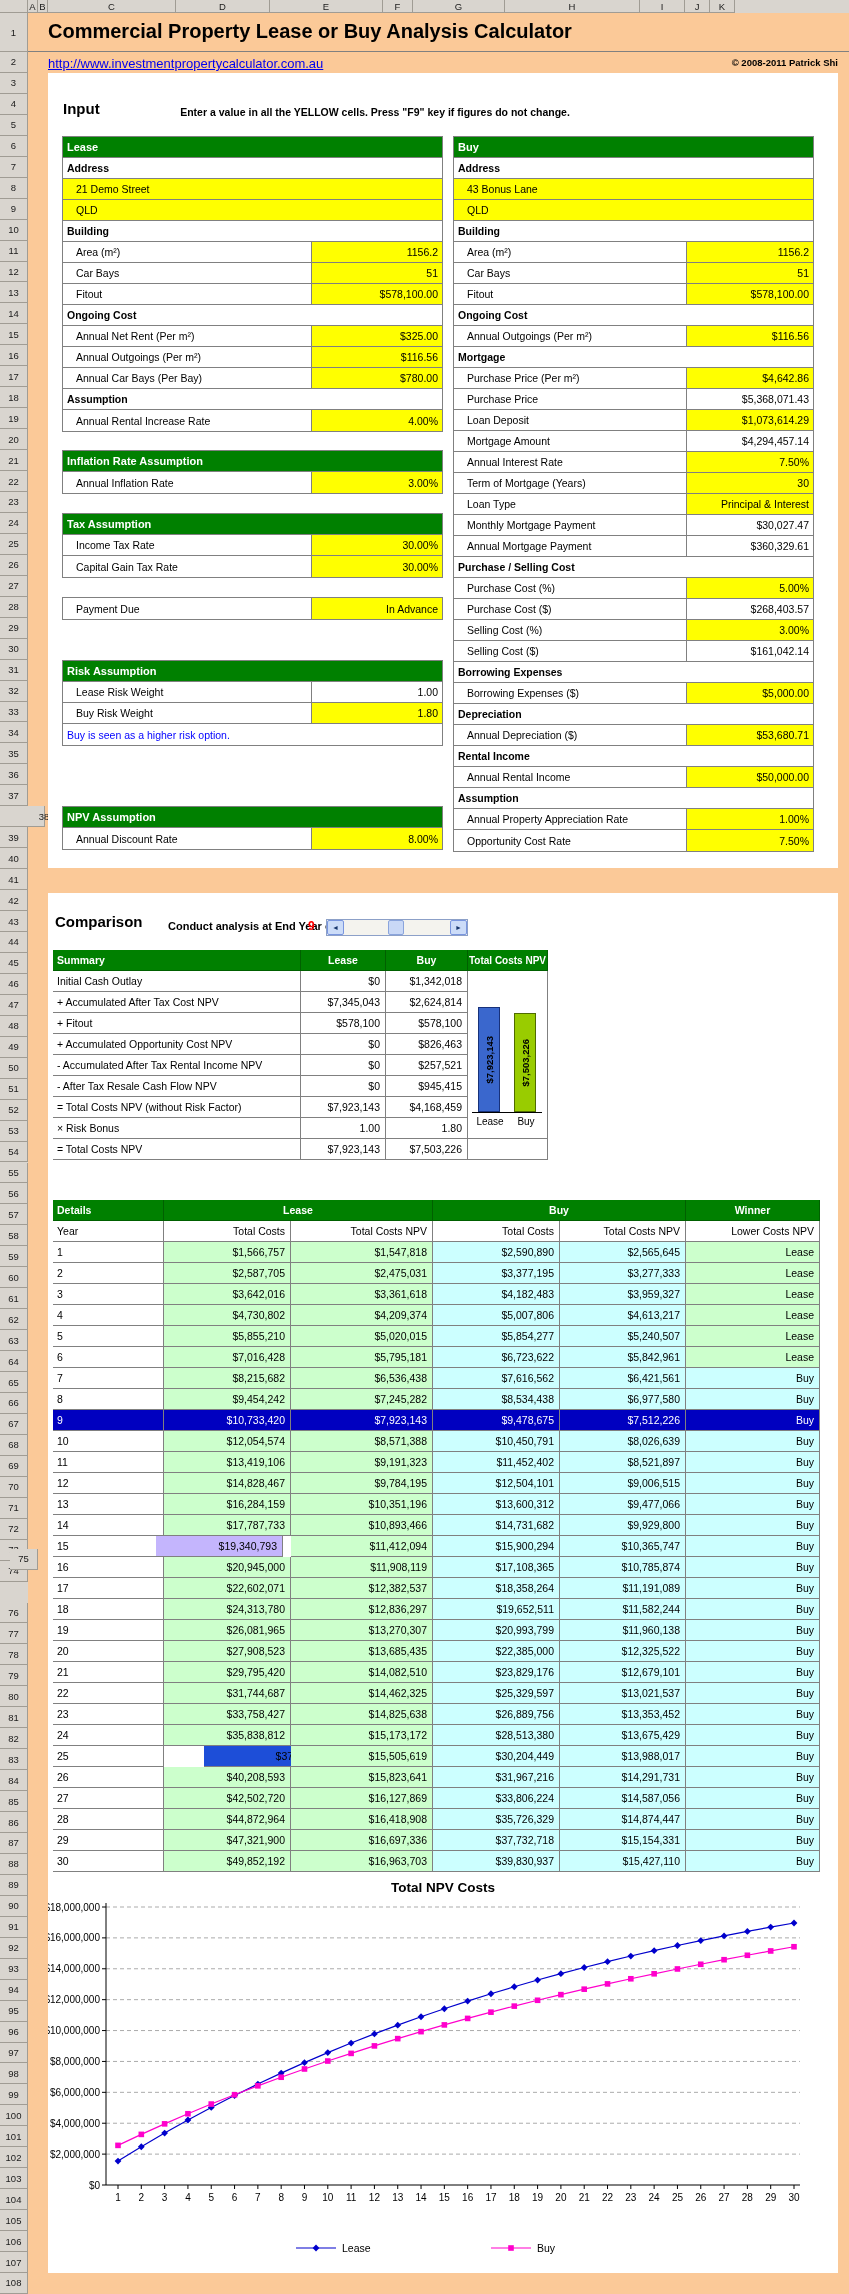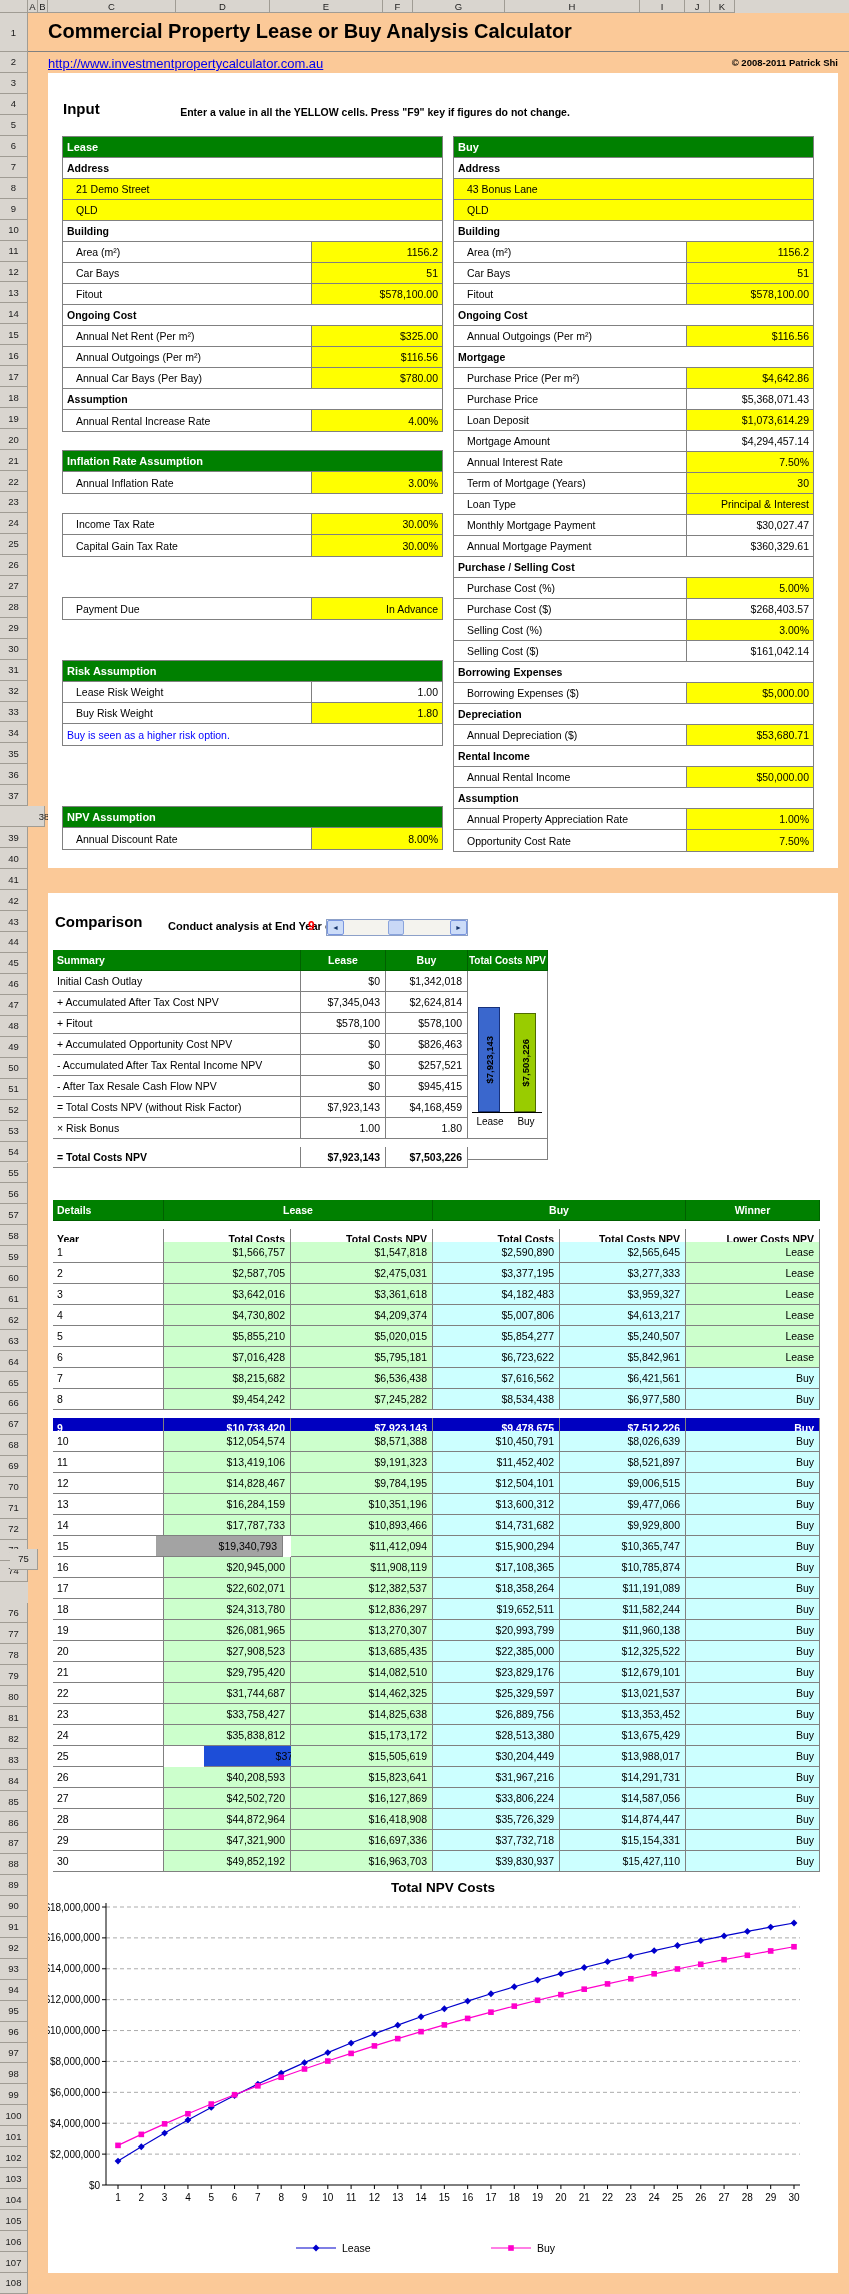--- a/index.html
+++ b/index.html
@@ -37,21 +37,21 @@
           display:flex;align-items:center;justify-content:center;font-size:7px;color:#16356B;border-radius:2px;}
   .sb-track{flex:1;position:relative;}
   .sb-thumb{position:absolute;left:44px;top:0;width:16px;height:15px;background:#C9D8F6;border:1px solid #8AA4DC;border-radius:2px;box-sizing:border-box;}
   .chartTitle{left:48px;top:1880px;width:790px;text-align:center;font-size:13.5px;font-weight:bold;}
   .vtext{writing-mode:vertical-rl;transform:rotate(180deg);font-size:9.5px;font-weight:bold;color:#000;}
   .cell{position:absolute;box-sizing:border-box;display:flex;align-items:center;font-size:10.5px;
         border-right:1px solid #808080;border-bottom:1px solid #808080;}
   .cell.right{justify-content:flex-end;padding-right:5px;}
   .cell.left{padding-left:4px;}
   .cell.center{justify-content:center;}
-  .bold{font-weight:bold;margin-top:8px;}
+  .bold{font-weight:normal;}
 </style>
 </head>
 <body>
 
 <div class="abs strip" style="left:0;top:0;width:849px;height:13px;"></div>
 <div class="abs hdrcell" style="left:0;top:0;width:28px;height:13px;"></div>
 <div id="colHeaders" class="abs" style="left:0;top:0;width:849px;height:13px;">
     <div class="hdrcell abs" style="left:28px;top:0;width:10px;height:13px;">A</div>
     <div class="hdrcell abs" style="left:38px;top:0;width:10px;height:13px;">B</div>
     <div class="hdrcell abs" style="left:48px;top:0;width:128px;height:13px;">C</div>
@@ -380,20 +380,23 @@
     <div class="itable abs" style="left:62px;top:450px;width:381px;">
       <div class="trow ghdr">
         <span class="lbl">Inflation Rate Assumption</span>
       </div>
       <div class="trow">
         <span class="itmlbl">Annual Inflation Rate</span>
         <div class="val yellow" style="width:131px;">3.00%</div>
       </div>
     </div>
     <div class="itable abs" style="left:62px;top:513px;width:381px;">
+      <div class="trow ghdr">
+        <span class="lbl">Tax Assumption</span>
+      </div>
       <div class="trow">
         <span class="itmlbl">Income Tax Rate</span>
         <div class="val yellow" style="width:131px;">30.00%</div>
       </div>
       <div class="trow">
         <span class="itmlbl">Capital Gain Tax Rate</span>
         <div class="val yellow" style="width:131px;">30.00%</div>
       </div>
     </div>
     <div class="itable abs" style="left:62px;top:597px;width:381px;">
@@ -562,21 +565,21 @@
     <div class="cell right" style="left:433px;top:1494px;width:127px;height:21px;background:#CCFFFF;color:#000;">$13,600,312</div>
     <div class="cell right" style="left:560px;top:1494px;width:126px;height:21px;background:#CCFFFF;color:#000;">$9,477,066</div>
     <div class="cell right" style="left:686px;top:1494px;width:134px;height:21px;background:#CCFFFF;color:#000;">Buy</div>
     <div class="cell left" style="left:53px;top:1515px;width:111px;height:21px;background:#FFFFFF;color:#000;">14</div>
     <div class="cell right" style="left:164px;top:1515px;width:127px;height:21px;background:#CCFFCC;color:#000;">$17,787,733</div>
     <div class="cell right" style="left:291px;top:1515px;width:142px;height:21px;background:#CCFFCC;color:#000;">$10,893,466</div>
     <div class="cell right" style="left:433px;top:1515px;width:127px;height:21px;background:#CCFFFF;color:#000;">$14,731,682</div>
     <div class="cell right" style="left:560px;top:1515px;width:126px;height:21px;background:#CCFFFF;color:#000;">$9,929,800</div>
     <div class="cell right" style="left:686px;top:1515px;width:134px;height:21px;background:#CCFFFF;color:#000;">Buy</div>
     <div class="cell left" style="left:53px;top:1536px;width:111px;height:21px;background:#FFFFFF;color:#000;">15</div>
-    <div class="cell right" style="left:156px;top:1536px;width:127px;height:21px;background:#a3a3a3;color:#000;padding-left:34px;">$19,340,793</div>
+    <div class="cell right" style="left:156px;top:1536px;width:127px;height:21px;background:#c4b5fd;color:#000;padding-left:34px;">$19,340,793</div>
     <div class="cell right" style="left:291px;top:1536px;width:142px;height:21px;background:#CCFFCC;color:#000;">$11,412,094</div>
     <div class="cell right" style="left:433px;top:1536px;width:127px;height:21px;background:#CCFFFF;color:#000;">$15,900,294</div>
     <div class="cell right" style="left:560px;top:1536px;width:126px;height:21px;background:#CCFFFF;color:#000;">$10,365,747</div>
     <div class="cell right" style="left:686px;top:1536px;width:134px;height:21px;background:#CCFFFF;color:#000;">Buy</div>
     <div class="cell left" style="left:53px;top:1557px;width:111px;height:21px;background:#FFFFFF;color:#000;">16</div>
     <div class="cell right" style="left:164px;top:1557px;width:127px;height:21px;background:#CCFFCC;color:#000;">$20,945,000</div>
     <div class="cell right" style="left:291px;top:1557px;width:142px;height:21px;background:#CCFFCC;color:#000;">$11,908,119</div>
     <div class="cell right" style="left:433px;top:1557px;width:127px;height:21px;background:#CCFFFF;color:#000;">$17,108,365</div>
     <div class="cell right" style="left:560px;top:1557px;width:126px;height:21px;background:#CCFFFF;color:#000;">$10,785,874</div>
     <div class="cell right" style="left:686px;top:1557px;width:134px;height:21px;background:#CCFFFF;color:#000;">Buy</div>

